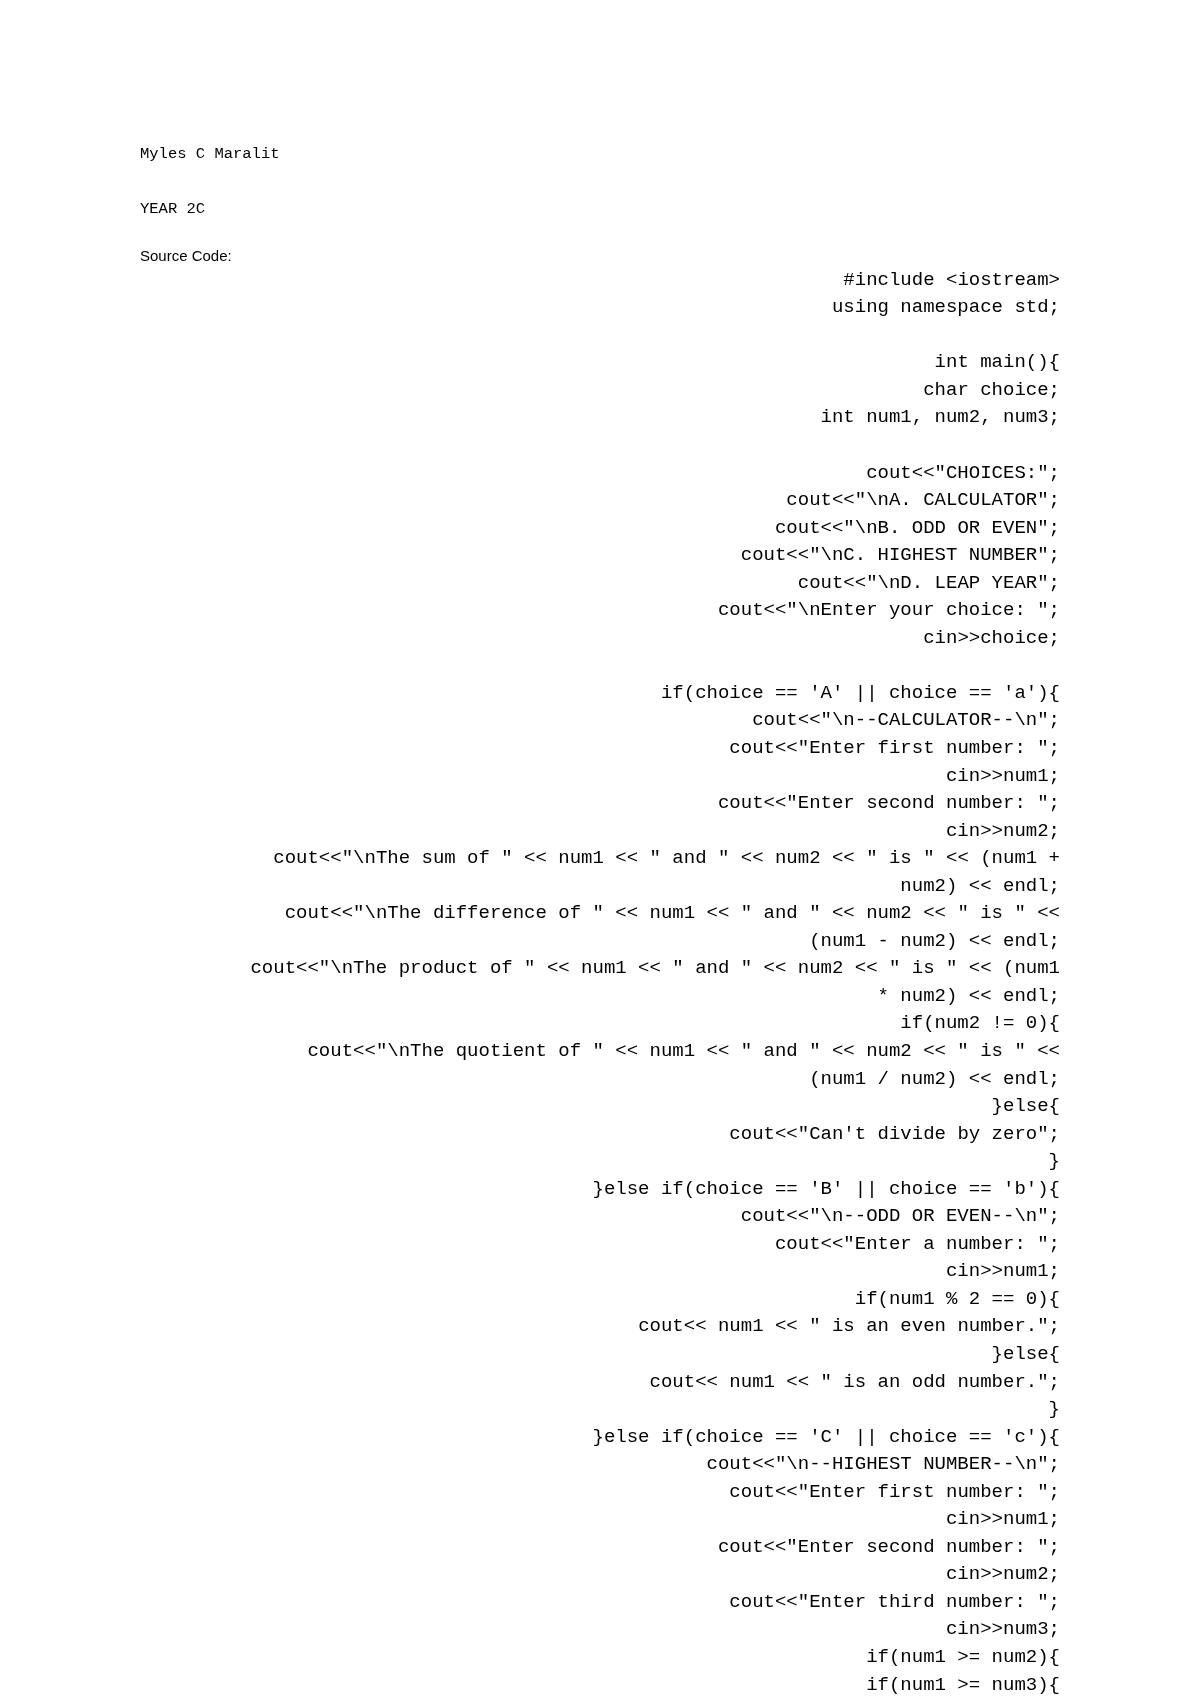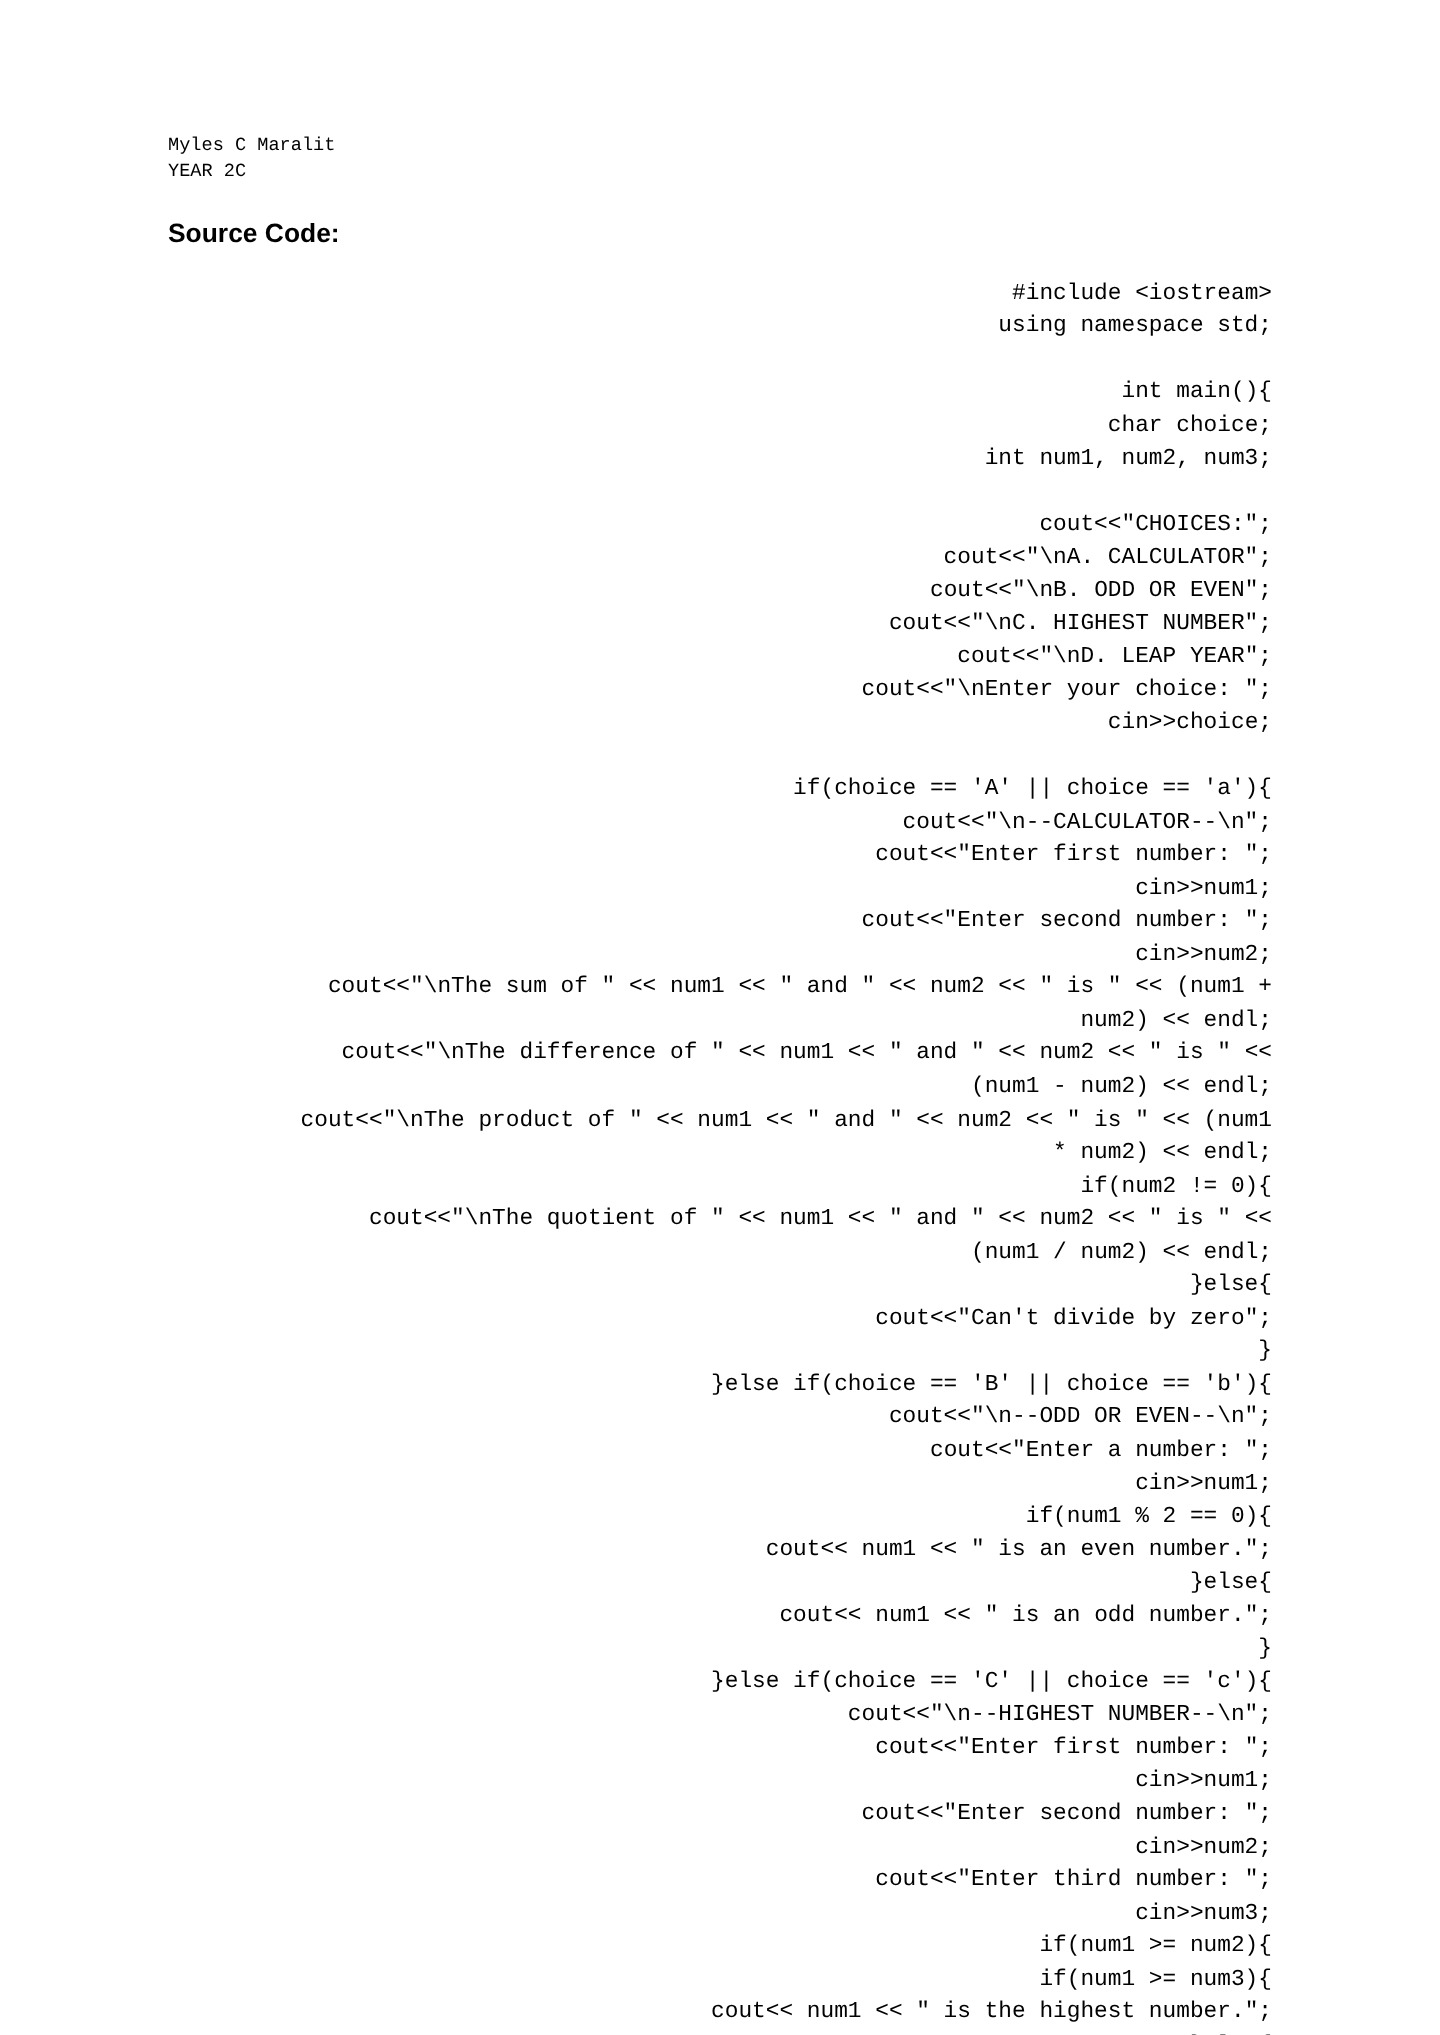--- a/index.html
+++ b/index.html
@@ -8,27 +8,27 @@
       line-height: 1.45;
       color: #000;
       background: #fff;
       margin: 0;
       padding: 110px 140px 100px 140px;
       width: 1200px;
       box-sizing: border-box;
     }
     .header-line {
       font-family: "Courier New", Courier, monospace;
+      margin-top: 33px;
     }
     .section-title {
       font-family: "Trebuchet MS", "Verdana", sans-serif;
-      font-weight: bold;
-      font-size: 22px;
+      font-weight: normal;
+      font-size: 15px;
       margin-top: 24px;
-      margin-bottom: 20px;
     }
     pre {
       font-family: Liberation Mono, monospace;
       font-size: 19px;
       line-height: 1.45;
       margin: 0;
       white-space: pre-wrap;
       word-wrap: break-word;
       text-align: right;
     }

